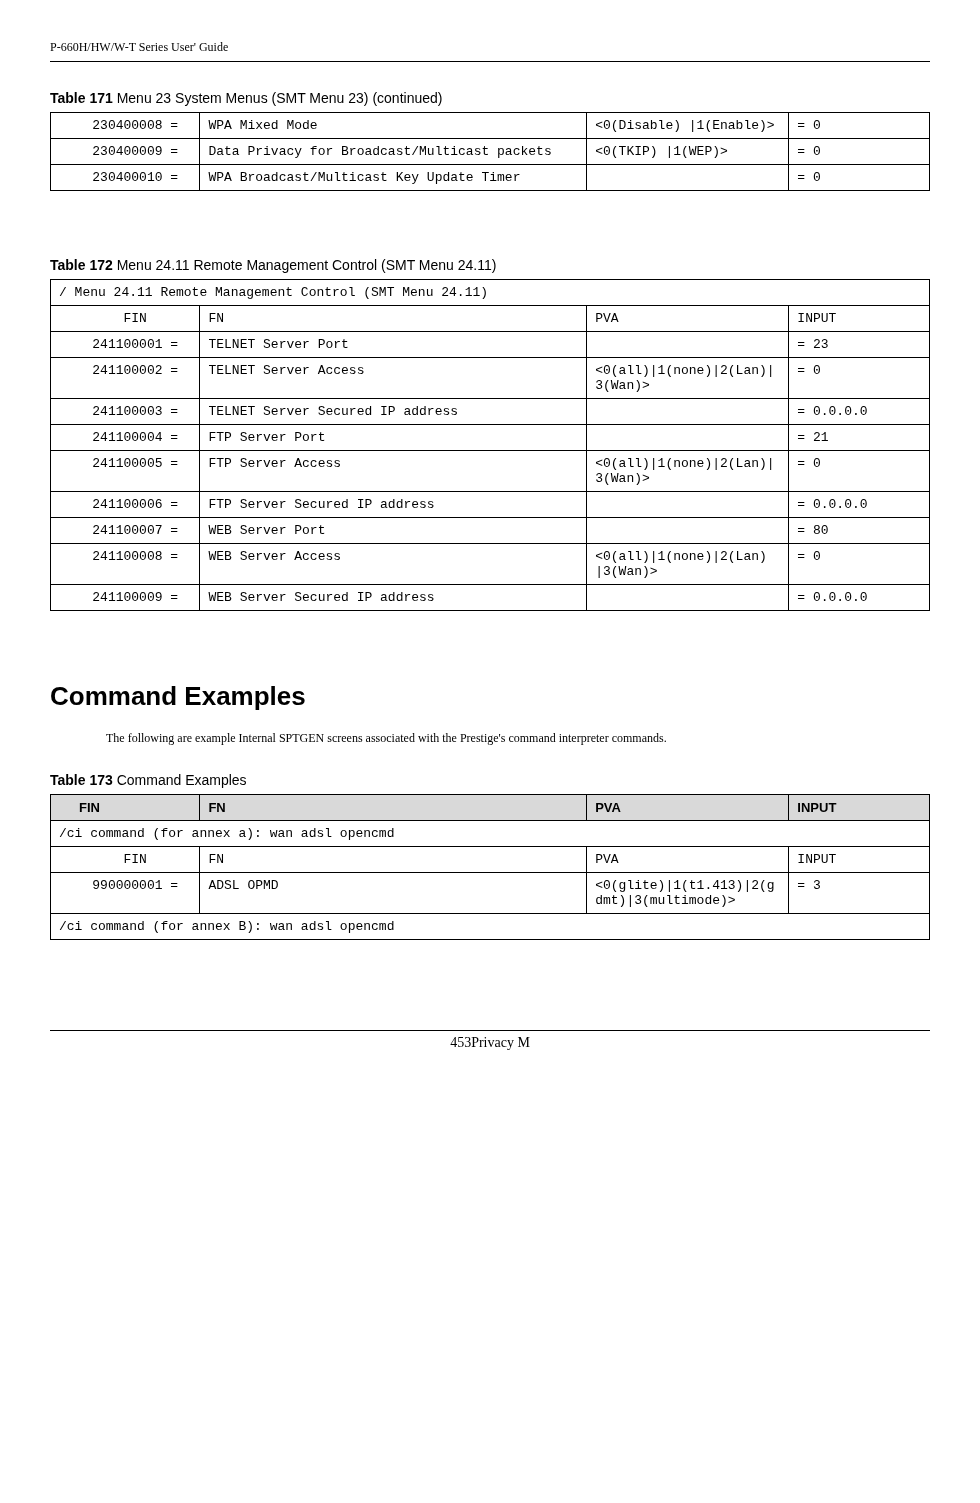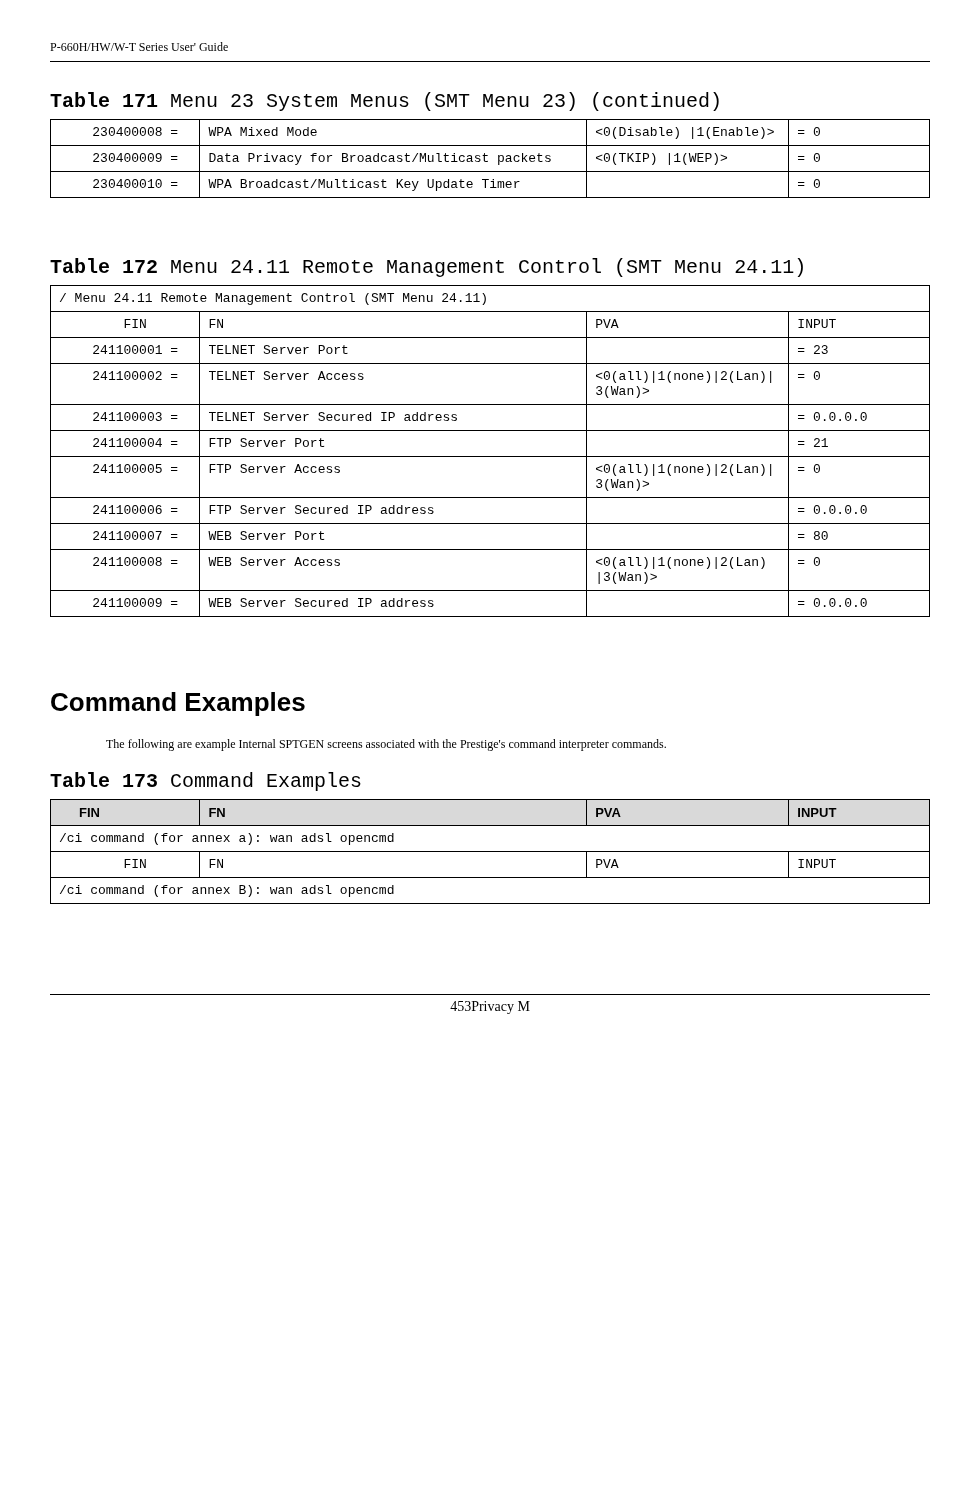--- a/index.html
+++ b/index.html
@@ -14,23 +14,23 @@
   }
   .header-line {
     border-top: 1px solid #000;
     margin-top: 6px;
     margin-bottom: 28px;
   }
   .doc-header {
     font-size: 12px;
   }
   .caption {
-    font-family: Liberation Mono, monospace;
-    font-size: 20px;
-    margin-top: 18px;
+    font-family: Liberation Sans, sans-serif;
+    font-size: 14px;
+    margin-top: 26px;
     margin-bottom: 6px;
   }
   .caption-bold {
     font-weight: bold;
   }
   table.datatable {
     border-collapse: collapse;
     width: 100%;
     font-family: "Courier New", Courier, monospace;
     font-size: 13px;
@@ -217,20 +217,26 @@
   <tr>
     <td colspan="4" class="span-row">/ci command (for annex a): wan adsl opencmd</td>
   </tr>
   <tr>
     <td class="col-fin hcell-plain">FIN</td>
     <td class="col-fn">FN</td>
     <td class="col-pva">PVA</td>
     <td class="col-input">INPUT</td>
   </tr>
   <tr>
+    <td class="col-fin">990000001 =</td>
+    <td class="col-fn">ADSL OPMD</td>
+    <td class="col-pva">&lt;0(glite)|1(t1.413)|2(gdmt)|3(multimode)&gt;</td>
+    <td class="col-input">= 3</td>
+  </tr>
+  <tr>
     <td colspan="4" class="span-row">/ci command (for annex B): wan adsl opencmd</td>
   </tr>
 </tbody>
   </table>
 
 <div class="footer">
   <span>453</span>
   <span>Privacy M</span>
 </div>
 

